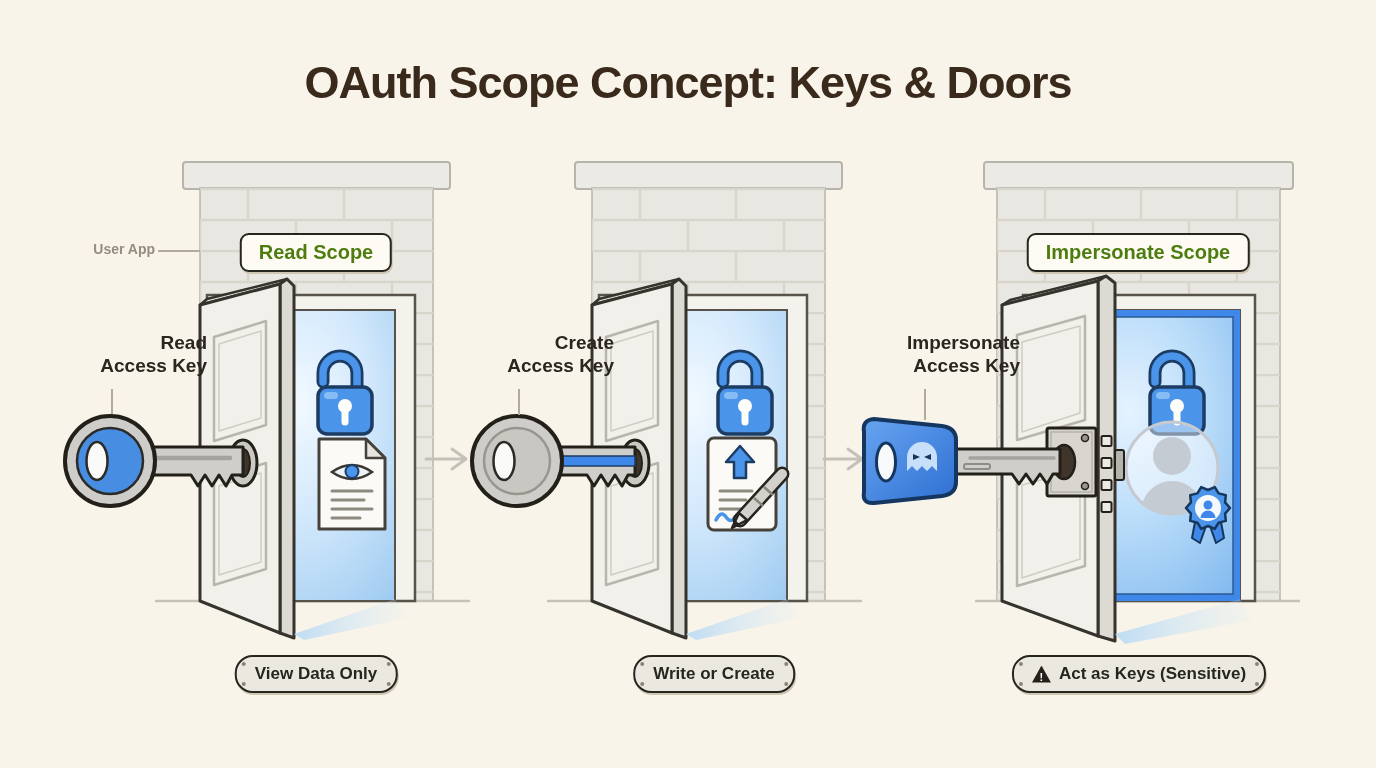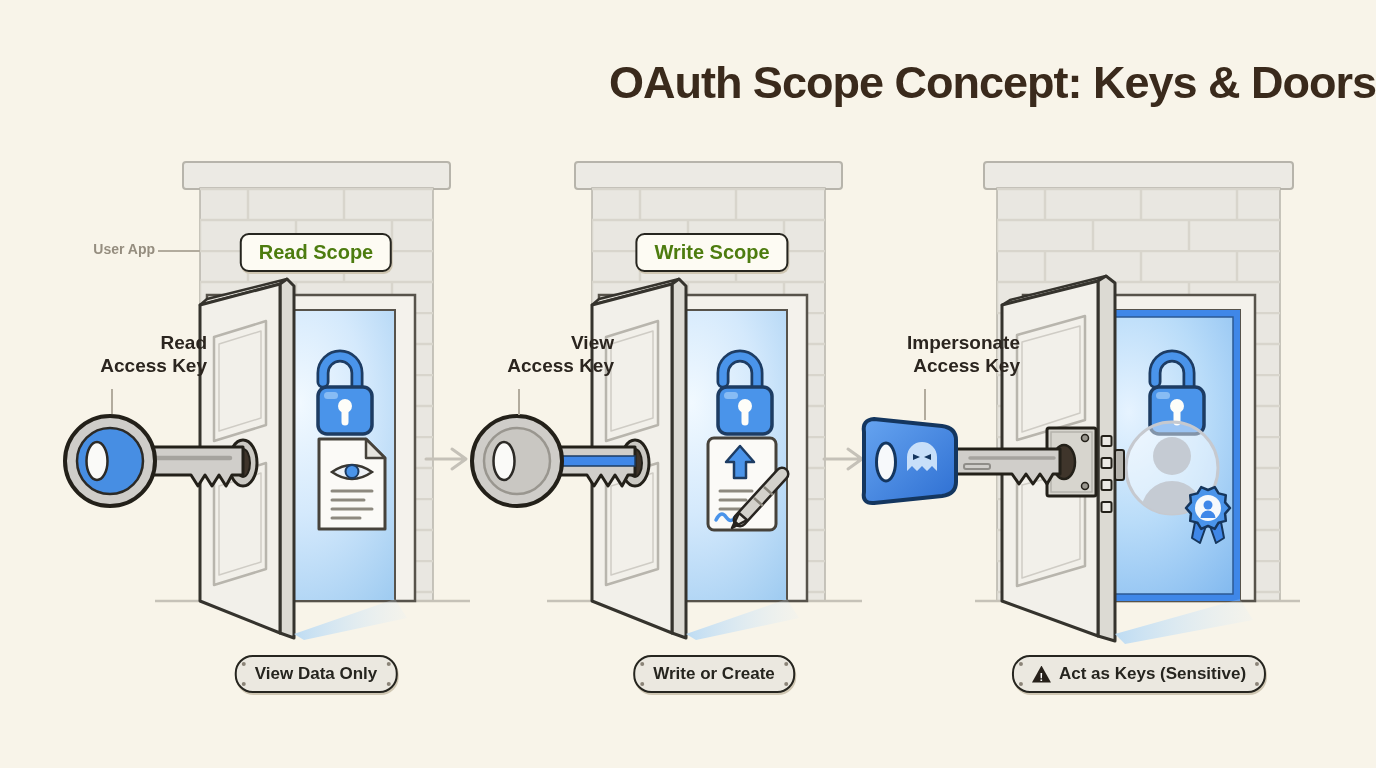--- a/index.html
+++ b/index.html
@@ -2,21 +2,21 @@
 <html><head>
 <meta charset="utf-8">
 <style>
   html,body{margin:0;padding:0;}
   .canvas{
     position:relative;width:1376px;height:768px;background:#f8f4e9;
     overflow:hidden;font-family:"Liberation Sans",sans-serif;
   }
   .scene{position:absolute;left:0;top:0;}
   .page-title{
-    position:absolute;left:0;right:0;top:57px;margin:0;text-align:right;
+    position:absolute;left:0;right:0;top:57px;margin:0;text-align:center;
     font-size:45px;font-weight:800;letter-spacing:-1px;color:#3a2a1c;
   }
   .scope-sign{
     position:absolute;top:233px;transform:translateX(-50%);
     background:#fdfbf3;border:2.5px solid #26251f;border-radius:9px;
     padding:6px 17px;font-size:20px;font-weight:bold;color:#4d7c0f;
     box-shadow:1px 2px 0 #cfc6b2;white-space:nowrap;
   }
   .key-label{
     position:absolute;top:331px;transform:translateX(-50%);width:190px;
@@ -272,34 +272,34 @@
 </div>
 <div class="vline" style="left:111px;top:389px;height:25px"></div>
 <div class="plaque" style="left:316px">
   <span class="screw tl"></span>
       <span class="screw tr"></span>
   <span class="screw bl"></span>
       <span class="screw br"></span>
   <span>View Data Only</span>
 </div>
 
-<div class="scope-sign" style="left:712px">Write Scope</div>
 <div class="key-label" style="left:519px">
-  <div>View</div>
+  <div>Create</div>
   <div>Access Key</div>
 </div>
 <div class="vline" style="left:518px;top:389px;height:26px"></div>
 <div class="plaque" style="left:714px">
   <span class="screw tl"></span>
       <span class="screw tr"></span>
   <span class="screw bl"></span>
       <span class="screw br"></span>
   <span>Write or Create</span>
 </div>
 
+<div class="scope-sign" style="left:1138px">Impersonate Scope</div>
 <div class="key-label" style="left:925px">
   <div>Impersonate</div>
   <div>Access Key</div>
 </div>
 <div class="vline" style="left:924px;top:389px;height:31px"></div>
 <div class="plaque" style="left:1139px">
   <span class="screw tl"></span>
       <span class="screw tr"></span>
   <span class="screw bl"></span>
       <span class="screw br"></span>

